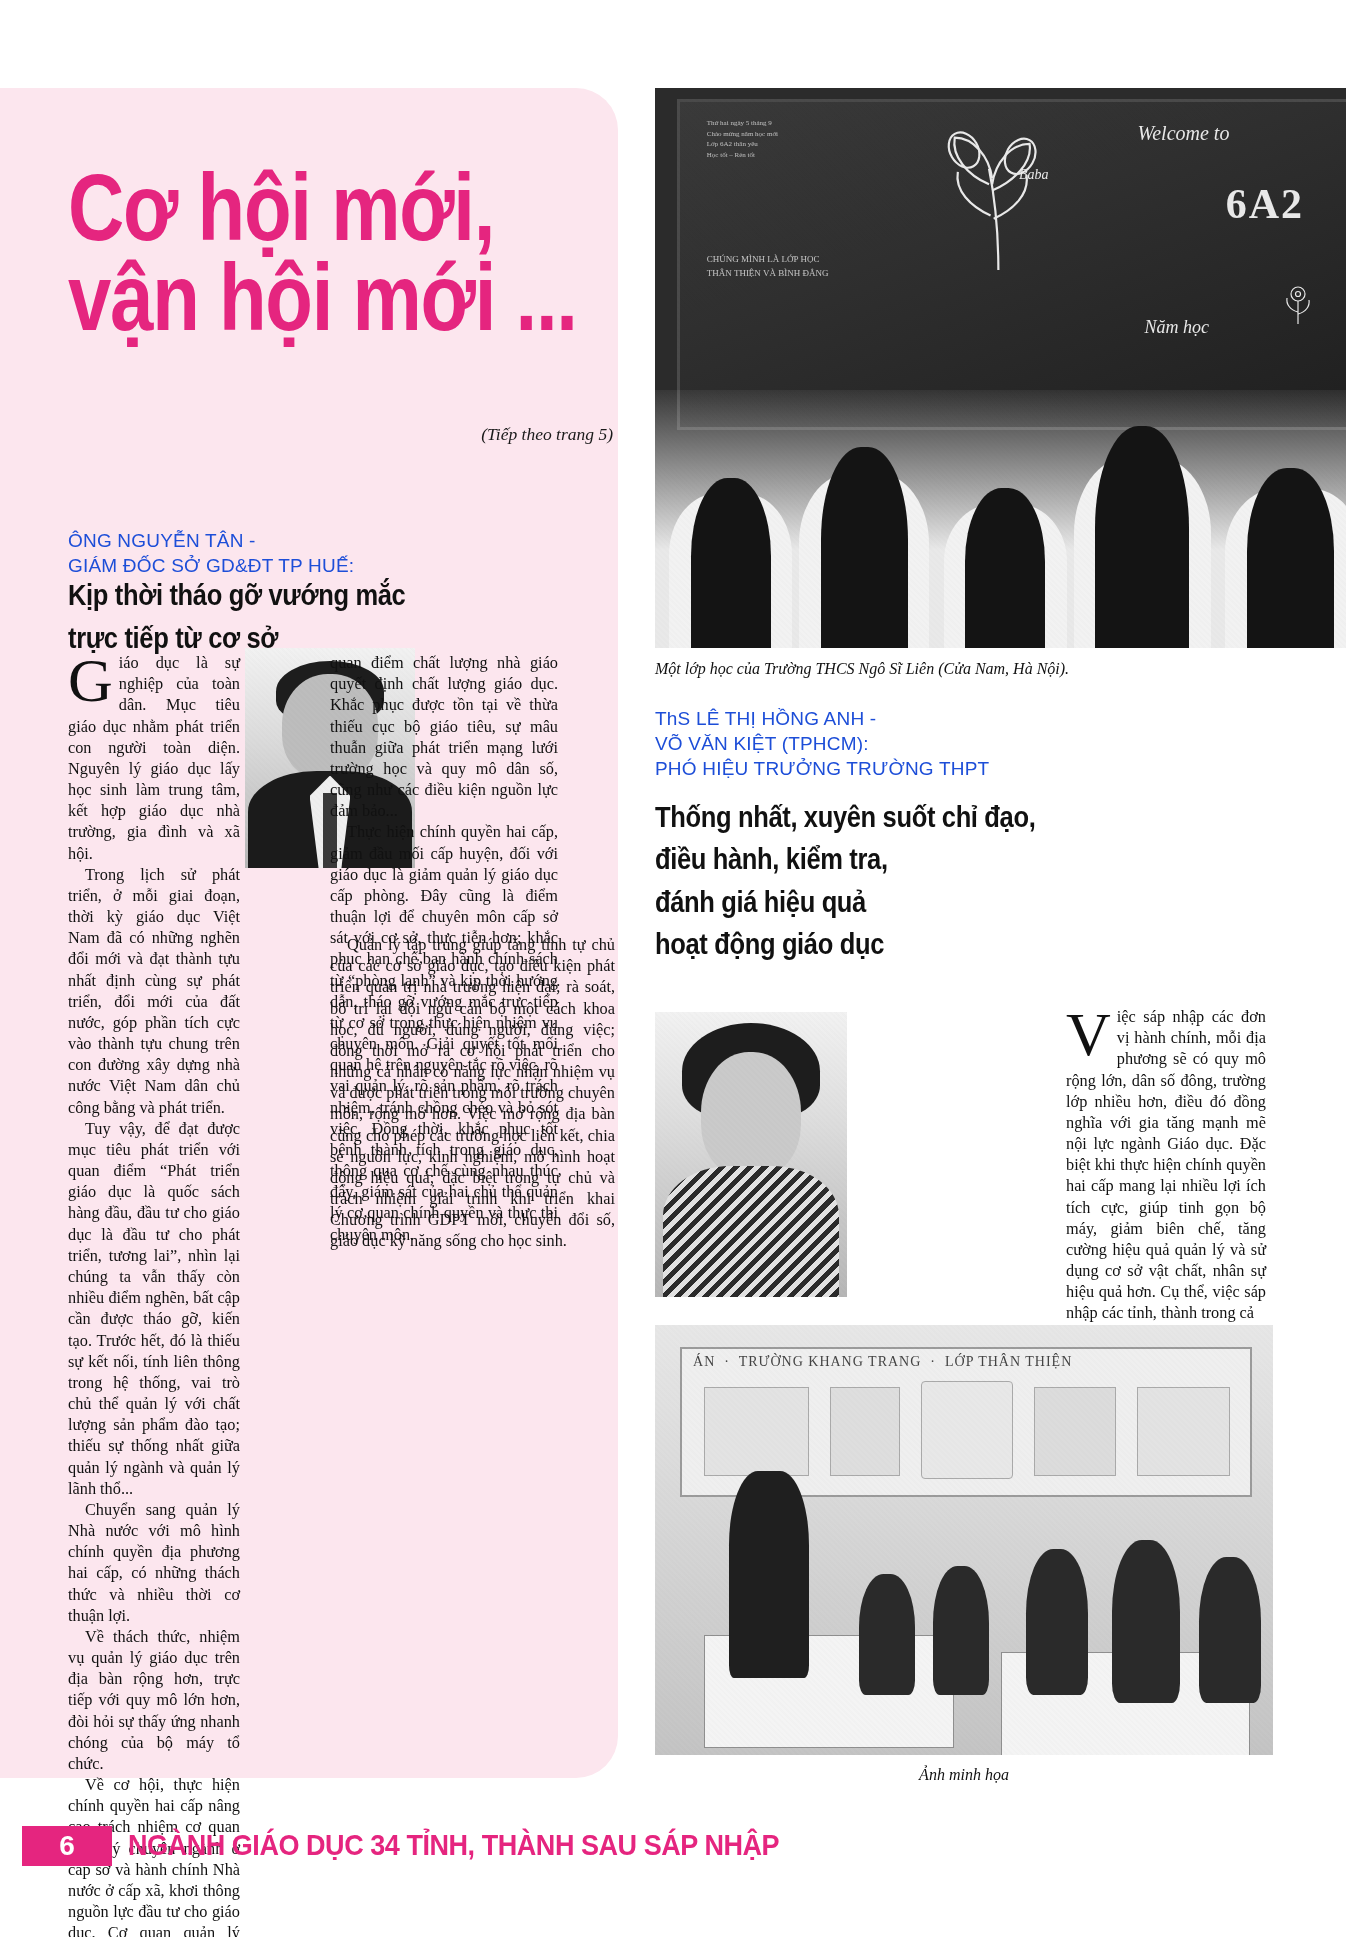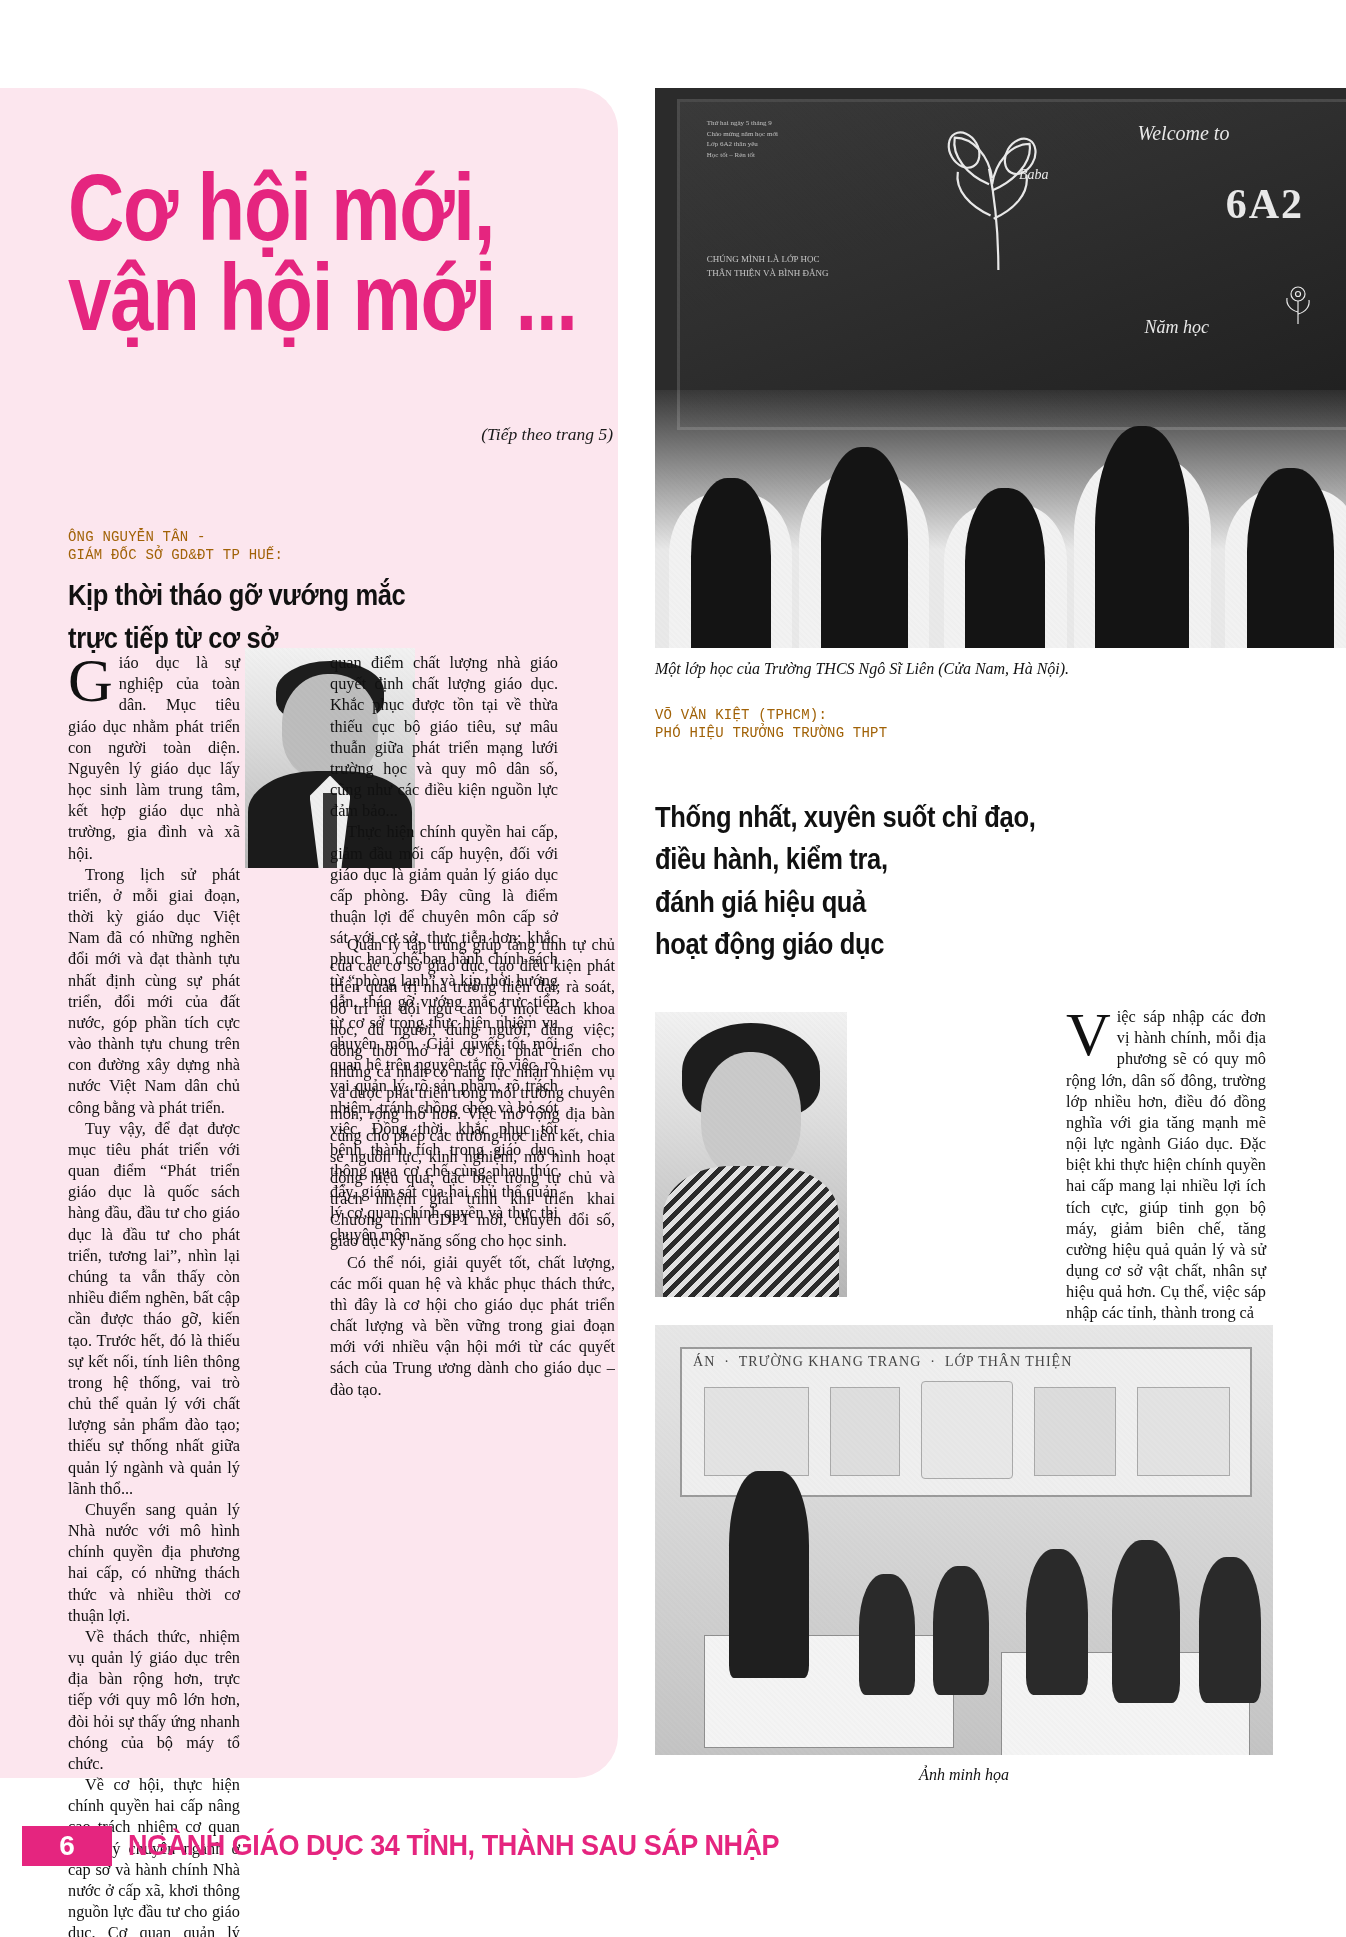--- a/index.html
+++ b/index.html
@@ -14,22 +14,22 @@
   #headline-block{position:absolute;left:68px;top:168px;width:545px;}
   .headline-line{font-family:"Liberation Sans",sans-serif;font-weight:700;
                  color:#e5257f;line-height:.84;letter-spacing:-1.5px;
                  transform:scaleX(.82);transform-origin:left center;white-space:nowrap;}
   #hl1{font-size:95px;}
   #hl2{font-size:95px;margin-top:10px;}
   #kicker{position:absolute;left:68px;top:424px;width:545px;text-align:right;
           font-style:italic;font-size:17.5px;color:#1a1a1a;}
 
   
-  .byline{font-family:Liberation Mono, monospace;font-size:14px;line-height:1.32;
-          letter-spacing:.2px;color:#a16207;}
+  .byline{font-family:Liberation Sans, sans-serif;font-size:19px;line-height:1.32;
+          letter-spacing:.2px;color:#1d4ed8;}
   .subhead{font-family:"Liberation Sans",sans-serif;font-weight:700;
            font-size:29px;line-height:1.22;letter-spacing:-.4px;color:#111;
            transform:scaleX(.88);transform-origin:left top;white-space:nowrap;}
   .body-col{font-size:16.3px;line-height:1.30;text-align:justify;
             text-justify:inter-word;hyphens:auto;color:#111;}
   .body-col p{margin:0 0 0 0;text-indent:17px;}
   .body-col p.first{text-indent:0;}
   .caption{font-style:italic;font-size:16px;color:#111;}
 
   
@@ -142,21 +142,20 @@
   <p>Về thách thức, nhiệm vụ quản lý giáo dục trên địa bàn rộng hơn, trực tiếp với quy mô lớn hơn, đòi hỏi sự thấy ứng nhanh chóng của bộ máy tổ chức.</p>
   <p>Về cơ hội, thực hiện chính quyền hai cấp nâng cao trách nhiệm cơ quan quản lý chuyên ngành ở cấp sở và hành chính Nhà nước ở cấp xã, khơi thông nguồn lực đầu tư cho giáo dục. Cơ quan quản lý hành chính Nhà nước địa phương đảm bảo các điều kiện để giáo dục phát triển. Cơ quan chuyên môn chịu trách nhiệm toàn diện về chất lượng tinh thần cơ sở đảm bảo sự quản lý chuyên sâu về chuyên môn và công tác đội ngũ nhà giáo trên</p>
 </div>
 
 <div id="col-b" class="body-col">
   <p class="first">quan điểm chất lượng nhà giáo quyết định chất lượng giáo dục. Khắc phục được tồn tại về thừa thiếu cục bộ giáo tiêu, sự mâu thuẫn giữa phát triển mạng lưới trường học và quy mô dân số, cũng như các điều kiện nguồn lực đảm bảo...</p>
   <p>Thực hiện chính quyền hai cấp, giảm đầu mối cấp huyện, đối với giáo dục là giảm quản lý giáo dục cấp phòng. Đây cũng là điểm thuận lợi để chuyên môn cấp sở sát với cơ sở, thực tiễn hơn; khắc phục hạn chế ban hành chính sách từ “phòng lạnh” và kịp thời hướng dẫn, tháo gỡ vướng mắc trực tiếp từ cơ sở trong thực hiện nhiệm vụ chuyên môn. Giải quyết tốt mối quan hệ trên nguyên tắc rõ việc, rõ vai quản lý, rõ sản phẩm, rõ trách nhiệm, tránh chồng chéo và bỏ sót việc. Đồng thời, khắc phục tốt bệnh thành tích trong giáo dục, thông qua cơ chế cùng nhau thúc đẩy, giám sát của hai chủ thể quản lý cơ quan chính quyền và thực thi chuyên môn.</p>
 </div>
 <div id="col-b-wide" class="body-col">
   <p>Quản lý tập trung giúp tăng tính tự chủ của các cơ sở giáo dục, tạo điều kiện phát triển quản trị nhà trường hiện đại; rà soát, bố trí lại đội ngũ cán bộ một cách khoa học, đủ người, đúng người, đúng việc; đồng thời mở ra cơ hội phát triển cho những cá nhân có năng lực nhận nhiệm vụ và được phát triển trong môi trường chuyên môn, rộng mở hơn. Việc mở rộng địa bàn cũng cho phép các trường học liên kết, chia sẻ nguồn lực, kinh nghiệm, mô hình hoạt động hiệu quả; đặc biệt trong tự chủ và trách nhiệm giải trình khi triển khai Chương trình GDPT mới, chuyển đổi số, giáo dục kỹ năng sống cho học sinh.</p>
-  <p>Có thể nói, giải quyết tốt, chất lượng, các mối quan hệ và khắc phục thách thức, thì đây là cơ hội cho giáo dục phát triển chất lượng và bền vững trong giai đoạn mới với nhiều vận hội mới từ các quyết sách của Trung ương dành cho giáo dục – đào tạo.</p>
 </div>
 
 <div id="photo-class">
   <div class="ph bb">
     <div class="board">
       <div class="chalk" style="left:4%;top:5%;font-size:7px;line-height:1.5;opacity:.75;">
         Thứ hai ngày 5 tháng 9<br>Chào mừng năm học mới<br>Lớp 6A2 thân yêu<br>Học tốt – Rèn tốt
       </div>
       <div class="chalk" style="left:4%;top:46%;font-size:9px;line-height:1.6;opacity:.8;">
         CHÚNG MÌNH LÀ LỚP HỌC<br>THÂN THIỆN VÀ BÌNH ĐẲNG
@@ -197,20 +196,21 @@
       <div class="head" style="left:61%;width:13%;height:86%;"></div>
       <div class="shirt" style="left:79%;width:19%;height:62%;"></div>
       <div class="head" style="left:82%;width:12%;height:70%;"></div>
     </div>
     <div class="noise"></div>
   </div>
 </div>
 <div id="cap-class" class="caption">Một lớp học của Trường THCS Ngô Sĩ Liên (Cửa Nam, Hà Nội).</div>
 
 <div id="byline-2">
+  <div class="byline">ThS LÊ THỊ HỒNG ANH -</div>
   <div class="byline">VÕ VĂN KIỆT (TPHCM):</div>
   <div class="byline">PHÓ HIỆU TRƯỞNG TRƯỜNG THPT</div>
 </div>
 <div id="subhead-2">
   <div class="subhead">Thống nhất, xuyên suốt chỉ đạo,</div>
   <div class="subhead" style="margin-top:7px;">điều hành, kiểm tra,</div>
   <div class="subhead" style="margin-top:7px;">đánh giá hiệu quả</div>
   <div class="subhead" style="margin-top:7px;">hoạt động giáo dục</div>
 </div>
 

